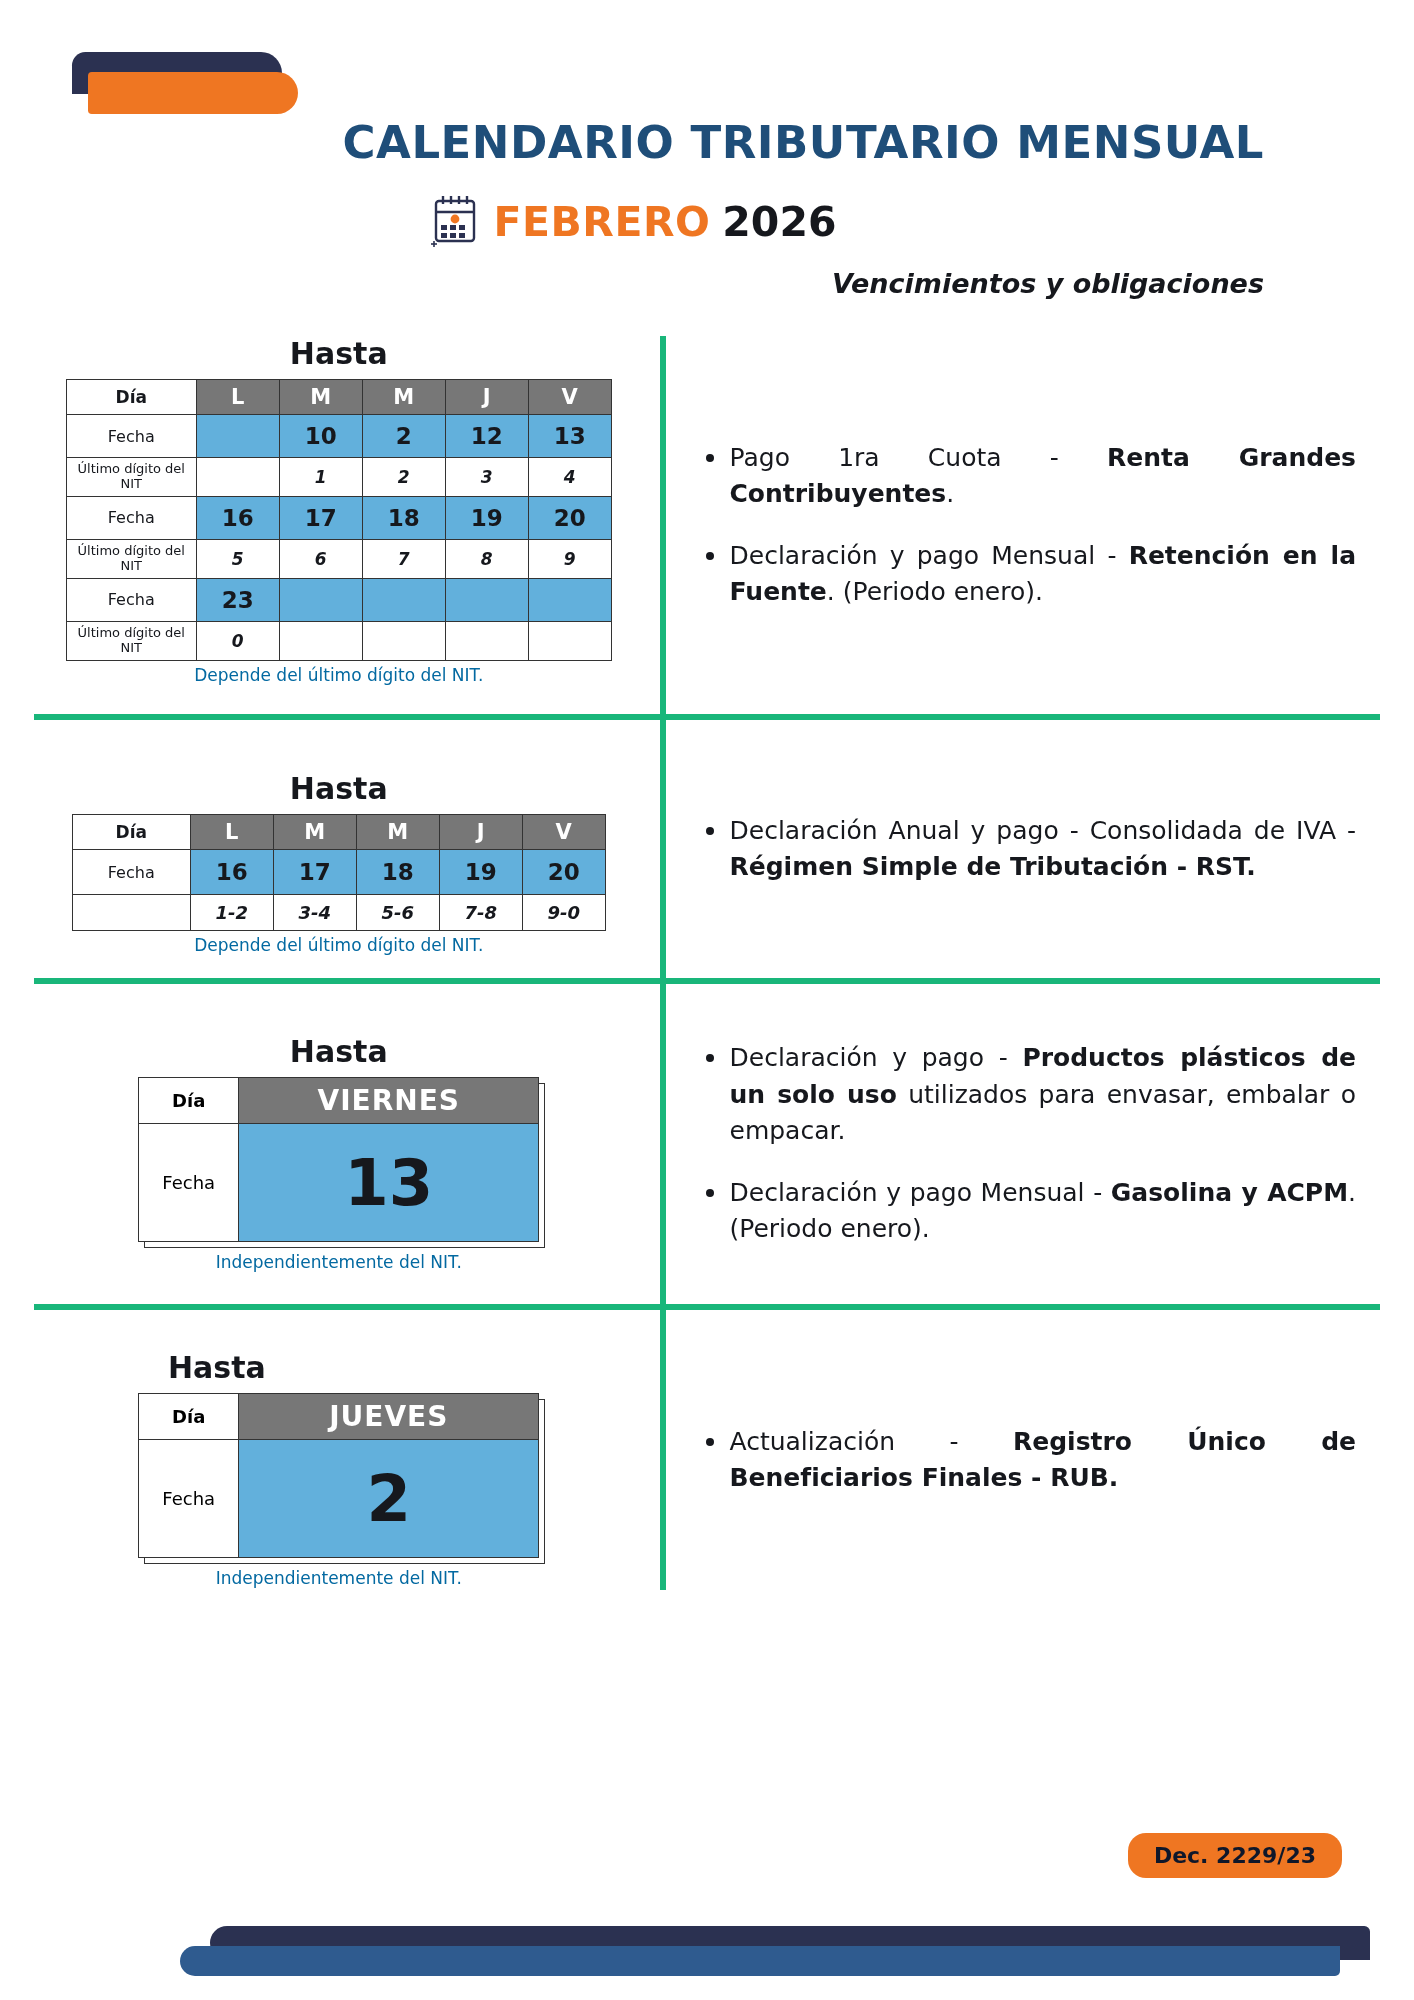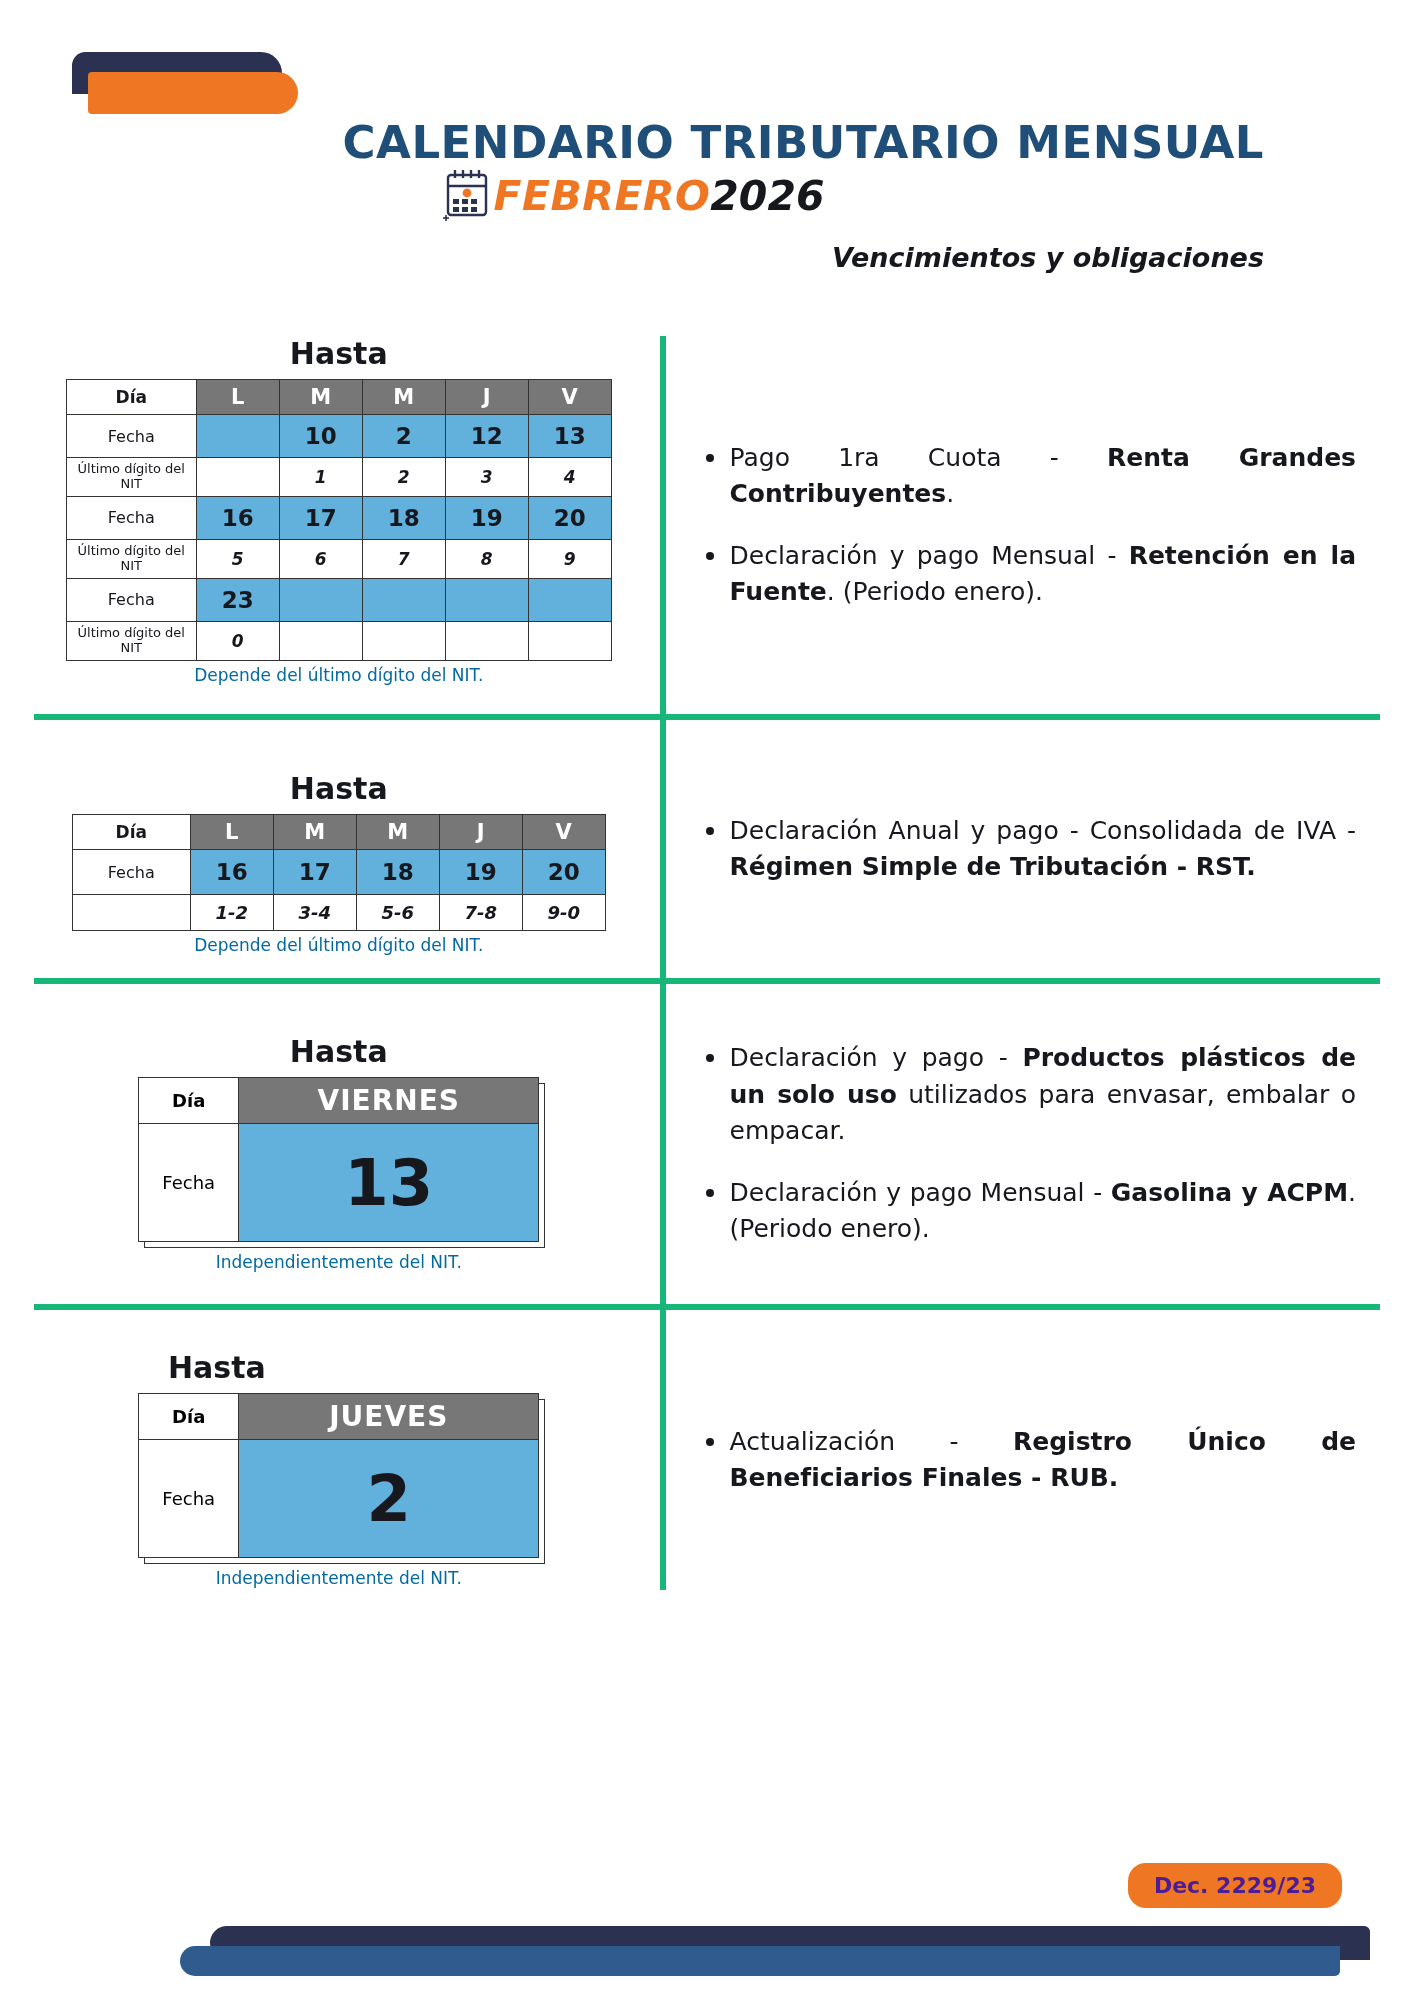--- a/index.html
+++ b/index.html
@@ -55,24 +55,25 @@
   
   .header { position: absolute; left: 0; top: 118px; width: 1264px; text-align: right; }
   .main-title {
     font-size: 45px;
     font-weight: bold;
     color: #1f4e79;
     letter-spacing: 0.5px;
     line-height: 1.1;
   }
   .subtitle-row {
+    margin-top: 26px;
     display: flex;
     align-items: center;
     justify-content: center;
-    font-style: italic;
+    gap: 12px;
   }
   .cal-icon { width: 54px; height: 56px; position: relative; }
   .month {
     font-size: 41px;
     font-weight: bold;
     color: #ef7622;
     letter-spacing: 0.5px;
   }
   .year {
     font-size: 41px;
@@ -246,23 +247,23 @@
     width: 8px; height: 8px;
     border-radius: 50%;
     background: #16181d;
   }
   b { font-weight: bold; }
 
   
   .dec-badge {
     position: absolute;
     right: 72px;
-    bottom: 92px;
+    bottom: 122px;
     background: #ef7622;
-    color: #4c1d95;
+    color: #0f172a;
     font-size: 22px;
     font-weight: bold;
     padding: 10px 26px;
     border-radius: 18px;
   }
 </style>
 </head>
 <body>
 
 <div class="corner-tl-dark"></div>

